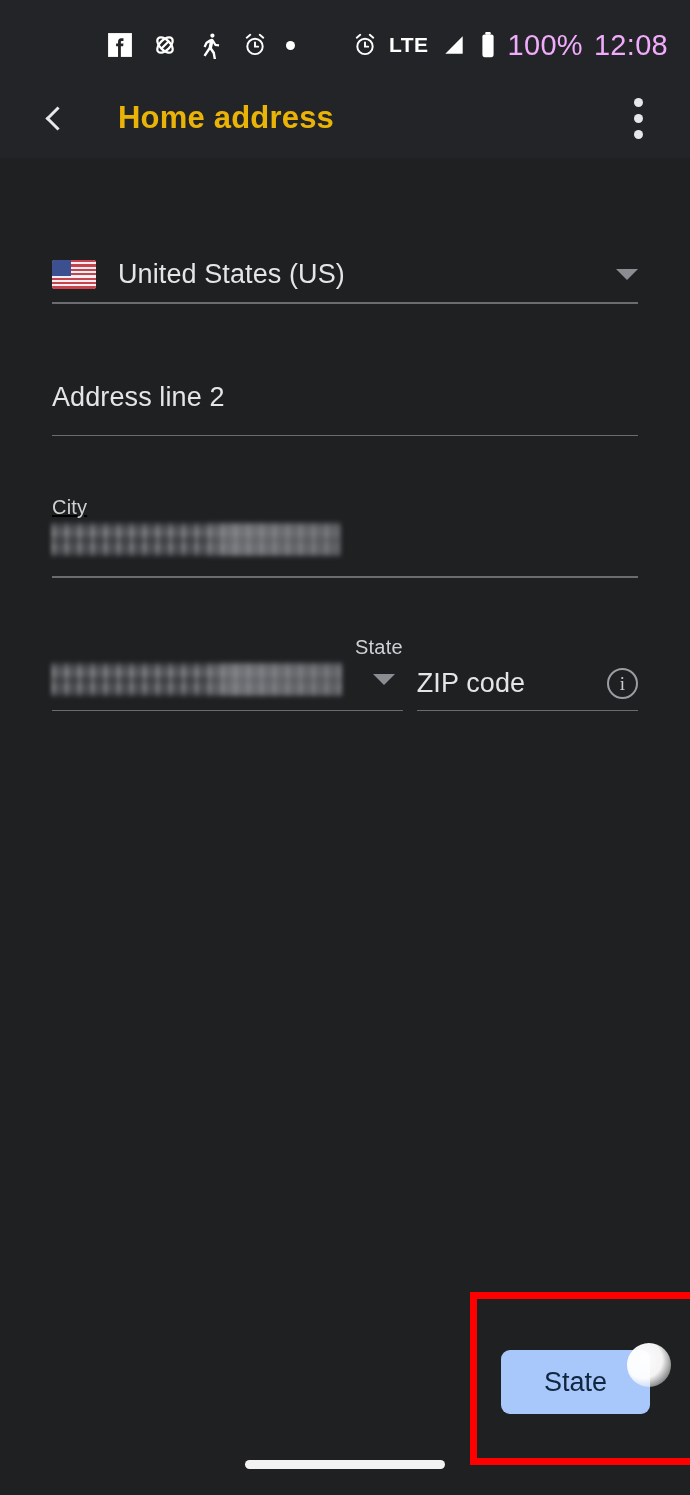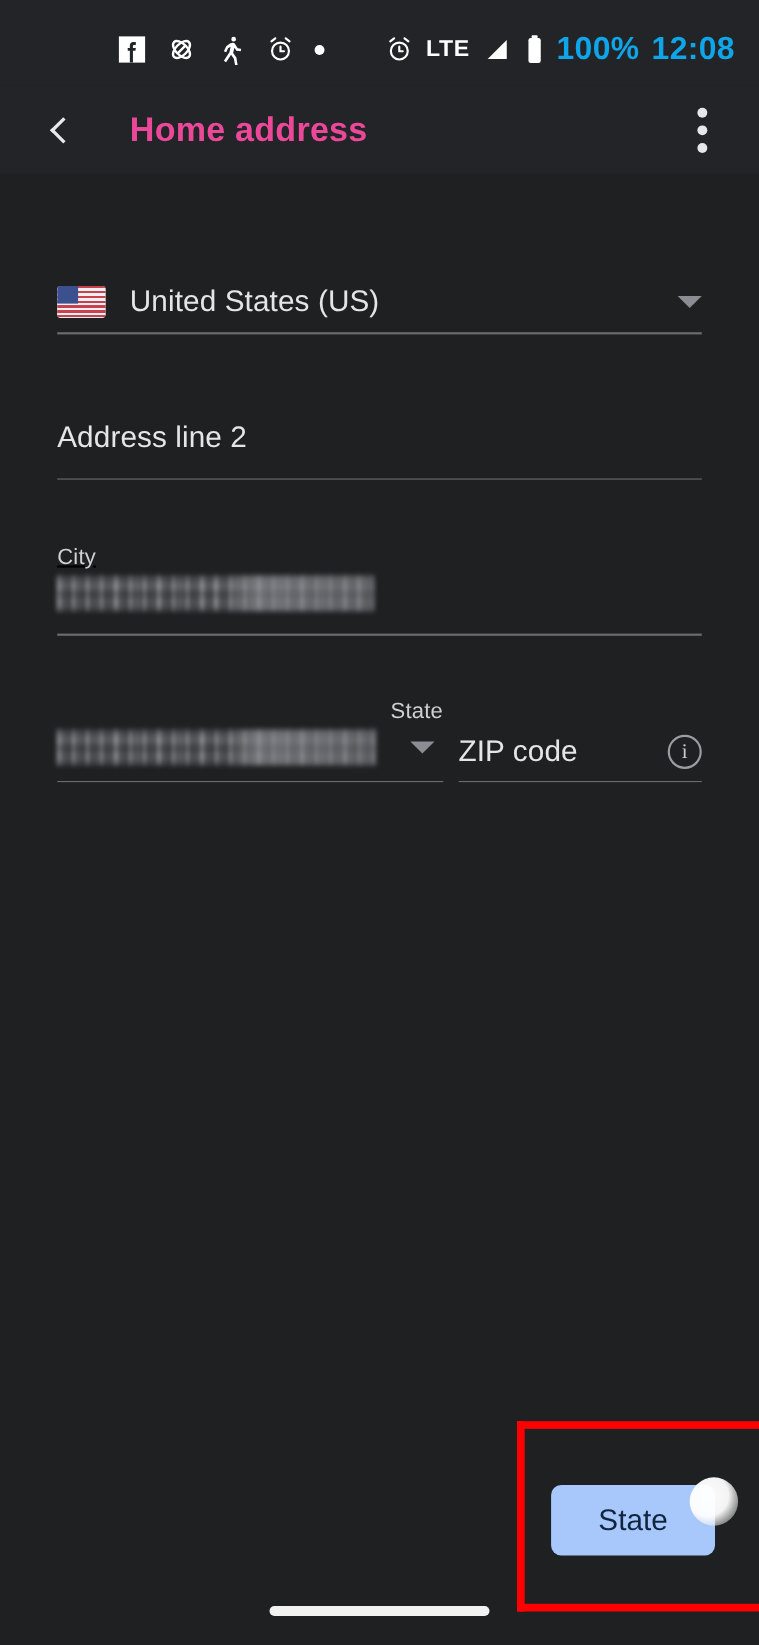--- a/index.html
+++ b/index.html
@@ -20,21 +20,21 @@
     position: absolute; top: 0; left: 0;
     width: 690px; height: 78px;
     background: #232427;
     display: flex; align-items: center;
     padding: 12px 22px 0 22px;
   }
   .sb-left { display: flex; align-items: center; gap: 18px; margin-left: 85px; }
   .sb-right { display: flex; align-items: center; gap: 11px; margin-left: auto; }
   .sb-ico { display: block; }
   .sb-text {
-    color: #0ea5e9; font-size: 29px; font-weight: bold;
+    color: #f0abfc; font-size: 29px; font-weight: normal;
     letter-spacing: .3px; line-height: 1;
   }
   .lte-text {
     color: #ffffff; font-size: 21px; font-weight: bold; letter-spacing: .5px;
   }
   .dot-ico { width: 9px; height: 9px; border-radius: 50%; background: #fff; }
 
   
   .appbar {
     position: absolute; top: 78px; left: 0;
@@ -47,21 +47,21 @@
     display: flex; align-items: center; justify-content: center;
   }
   .chev {
     width: 17px; height: 17px;
     border-left: 3.5px solid #e8e9ea;
     border-bottom: 3.5px solid #e8e9ea;
     transform: rotate(45deg);
     margin-left: 5px;
   }
   .appbar-title {
-    color: #ec4899; font-size: 31px; font-weight: bold;
+    color: #eab308; font-size: 31px; font-weight: bold;
     margin-left: 28px; letter-spacing: .2px;
   }
   .overflow {
     margin-left: auto; margin-right: 30px;
     width: 44px; height: 60px;
     display: flex; flex-direction: column;
     align-items: center; justify-content: center; gap: 7px;
   }
   .overflow span {
     width: 9px; height: 9px; border-radius: 50%; background: #e6e7e8; display: block;

